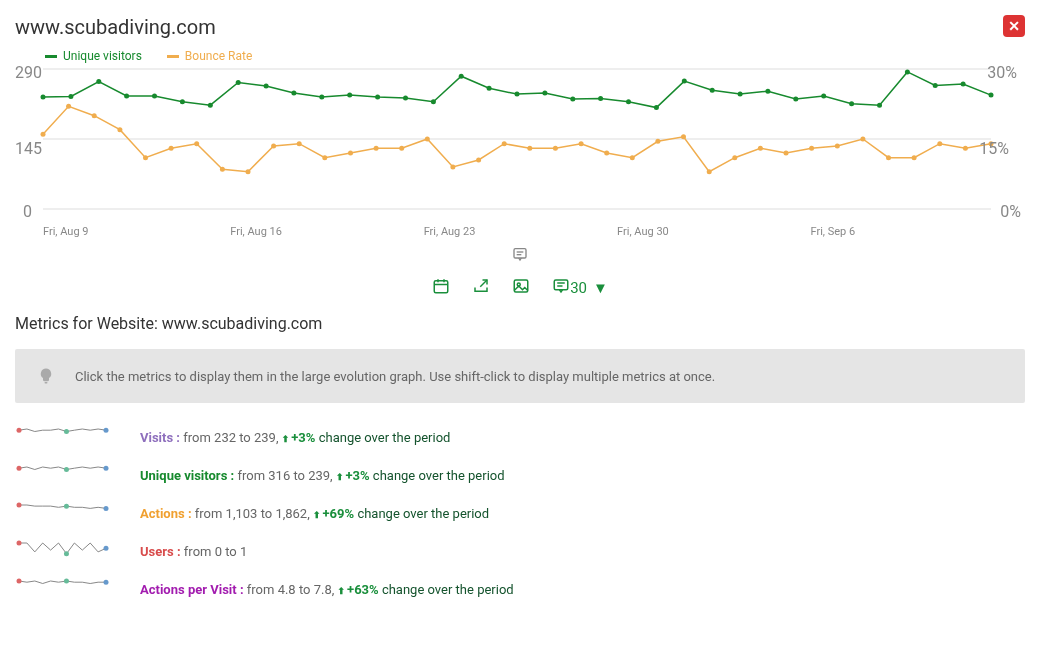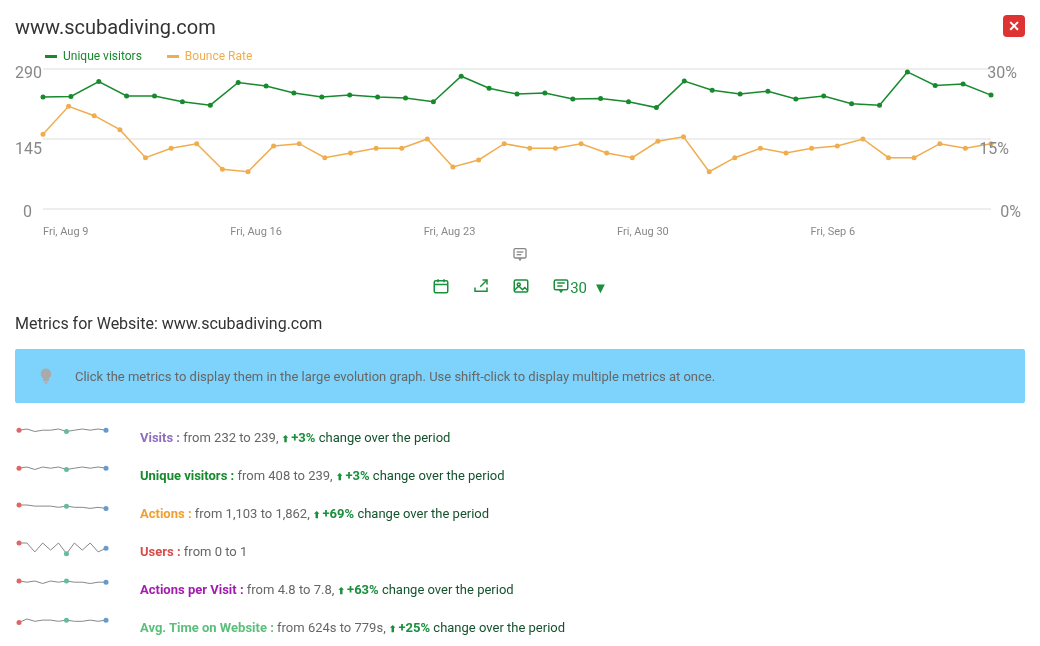--- a/index.html
+++ b/index.html
@@ -15,21 +15,21 @@
     .chart-svg { width: 100%; height: 100%; display: block; }
     .y-label { position: absolute; font-size: 16px; color: #888; }
     .x-labels { display: flex; justify-content: space-between; font-size: 11px; color: #888; padding: 0 28px 0 28px; }
     .annotate-row { text-align: center; margin-top: 8px; color: #888; }
     .annotate-row svg { display: inline-block; }
     .toolbar-row { display: flex; justify-content: center; align-items: center; margin: 12px 0 16px 0; }
     .toolbar-icons { display: flex; gap: 22px; }
     .toolbar-icon { color: #1a8f3c; cursor: pointer; }
     .count-selector { color: #1a8f3c; font-size: 15px; display: flex; align-items: center; gap: 6px; cursor: pointer; }
     h2 { font-size: 16px; font-weight: 400; color: #333; margin-bottom: 16px; }
-    .hint-bar { background: #7dd3fc; border-radius: 2px; padding: 18px 22px; display: flex; align-items: center; gap: 20px; color: #666; margin-bottom: 22px; }
+    .hint-bar { background: #e5e5e5; border-radius: 2px; padding: 18px 22px; display: flex; align-items: center; gap: 20px; color: #666; margin-bottom: 22px; }
     .bulb { width: 18px; height: 18px; fill: #aaa; }
     .metrics-list { display: flex; flex-direction: column; gap: 14px; }
     .metric-row { display: flex; align-items: center; gap: 30px; }
     .spark-cell { width: 95px; height: 24px; position: relative; }
     .metric-text { font-size: 13px; }
     .metric-name { font-weight: bold; }
     .range-text { color: #666; }
     .pct-up { color: #1a8f3c; font-weight: bold; }
     .arrow-up::before { content: "⬆"; font-size: 9px; margin-right: 2px;}
     .change-suffix { color: #14532d; }
@@ -222,21 +222,21 @@
           </svg></div>
         <div class="metric-text"><span class="metric-name" style="color:#8e6fbd">Visits :</span> <span class="range-text">from 232 to 239,</span> <span class="pct-up arrow-up">+3%</span> <span class="change-suffix">change over the period</span></div>
       </div>
       <div class="metric-row">
         <div class="spark-cell"><svg width="95" height="24" viewBox="0 0 95 24">
             <path d="M4.0 5.2 L11.9 4.0 L19.8 6.5 L27.7 4.0 L35.6 5.2 L43.5 4.0 L51.5 6.5 L59.4 5.2 L67.3 4.0 L75.2 5.2 L83.1 4.0 L91.0 5.2 " class="spark-path" stroke="#888"></path>
             <circle cx="4" cy="5.23076923076923" r="2.5" fill="#d66"></circle>
             <circle cx="51.45454545454545" cy="6.461538461538462" r="2.5" fill="#6b9"></circle>
             <circle cx="91" cy="5.23076923076923" r="2.5" fill="#69c"></circle>
           </svg></div>
-        <div class="metric-text"><span class="metric-name" style="color:#178a2e">Unique visitors :</span> <span class="range-text">from 408 to 239,</span> <span class="pct-up arrow-up">+3%</span> <span class="change-suffix">change over the period</span></div>
+        <div class="metric-text"><span class="metric-name" style="color:#178a2e">Unique visitors :</span> <span class="range-text">from 316 to 239,</span> <span class="pct-up arrow-up">+3%</span> <span class="change-suffix">change over the period</span></div>
       </div>
       <div class="metric-row">
         <div class="spark-cell"><svg width="95" height="24" viewBox="0 0 95 24">
             <path d="M4.0 4.0 L11.9 4.0 L19.8 5.1 L27.7 5.1 L35.6 5.1 L43.5 6.3 L51.5 5.1 L59.4 6.3 L67.3 6.3 L75.2 7.4 L83.1 6.3 L91.0 7.4 " class="spark-path" stroke="#888"></path>
             <circle cx="4" cy="4" r="2.5" fill="#d66"></circle>
             <circle cx="51.45454545454545" cy="5.142857142857142" r="2.5" fill="#6b9"></circle>
             <circle cx="91" cy="7.428571428571429" r="2.5" fill="#69c"></circle>
           </svg></div>
         <div class="metric-text"><span class="metric-name" style="color:#f0a030">Actions :</span> <span class="range-text">from 1,103 to 1,862,</span> <span class="pct-up arrow-up">+69%</span> <span class="change-suffix">change over the period</span></div>
       </div>
@@ -251,23 +251,14 @@
       </div>
       <div class="metric-row">
         <div class="spark-cell"><svg width="95" height="24" viewBox="0 0 95 24">
             <path d="M4.0 4.0 L11.9 5.2 L19.8 4.0 L27.7 6.5 L35.6 4.0 L43.5 5.2 L51.5 4.0 L59.4 5.2 L67.3 5.2 L75.2 6.5 L83.1 5.2 L91.0 5.2 " class="spark-path" stroke="#888"></path>
             <circle cx="4" cy="4" r="2.5" fill="#d66"></circle>
             <circle cx="51.45454545454545" cy="4" r="2.5" fill="#6b9"></circle>
             <circle cx="91" cy="5.23076923076923" r="2.5" fill="#69c"></circle>
           </svg></div>
         <div class="metric-text"><span class="metric-name" style="color:#a21caf">Actions per Visit :</span> <span class="range-text">from 4.8 to 7.8,</span> <span class="pct-up arrow-up">+63%</span> <span class="change-suffix">change over the period</span></div>
       </div>
-      <div class="metric-row">
-        <div class="spark-cell"><svg width="95" height="24" viewBox="0 0 95 24">
-            <path d="M4.0 7.4 L11.9 4.0 L19.8 6.3 L27.7 5.1 L35.6 5.1 L43.5 6.3 L51.5 5.1 L59.4 6.3 L67.3 6.3 L75.2 5.1 L83.1 6.3 L91.0 5.1 " class="spark-path" stroke="#888"></path>
-            <circle cx="4" cy="7.428571428571429" r="2.5" fill="#d66"></circle>
-            <circle cx="51.45454545454545" cy="5.142857142857142" r="2.5" fill="#6b9"></circle>
-            <circle cx="91" cy="5.142857142857142" r="2.5" fill="#69c"></circle>
-          </svg></div>
-        <div class="metric-text"><span class="metric-name" style="color:#5bbf7a">Avg. Time on Website :</span> <span class="range-text">from 624s to 779s,</span> <span class="pct-up arrow-up">+25%</span> <span class="change-suffix">change over the period</span></div>
-      </div>
     </div>
 </div>
 
 </body></html>

